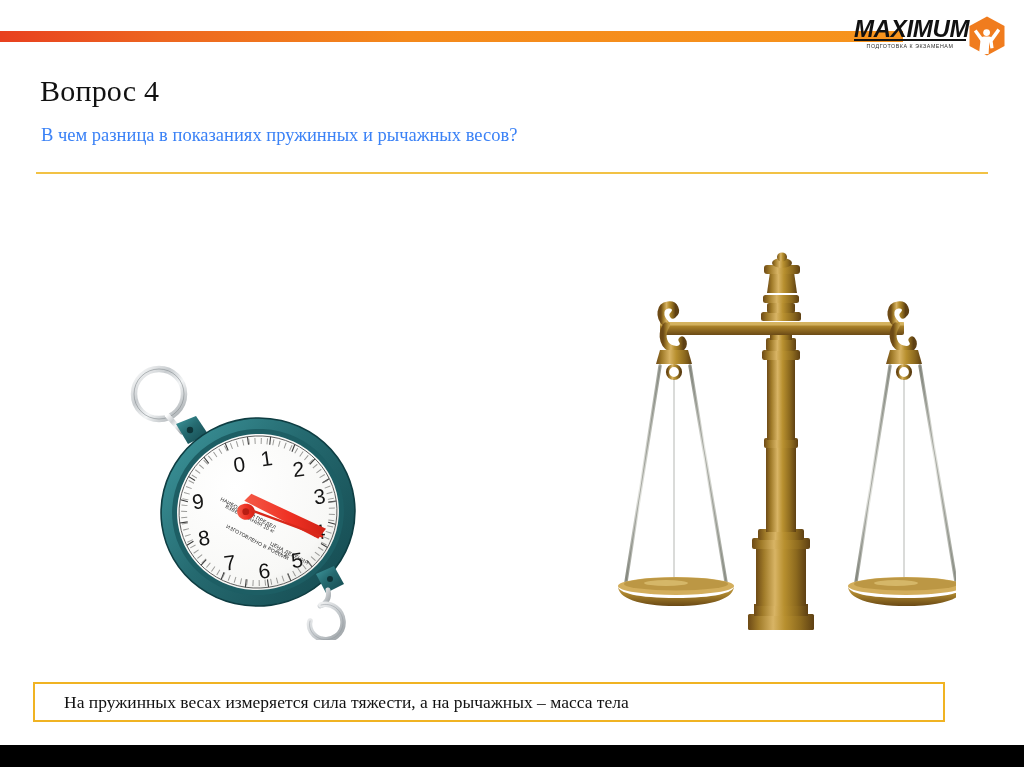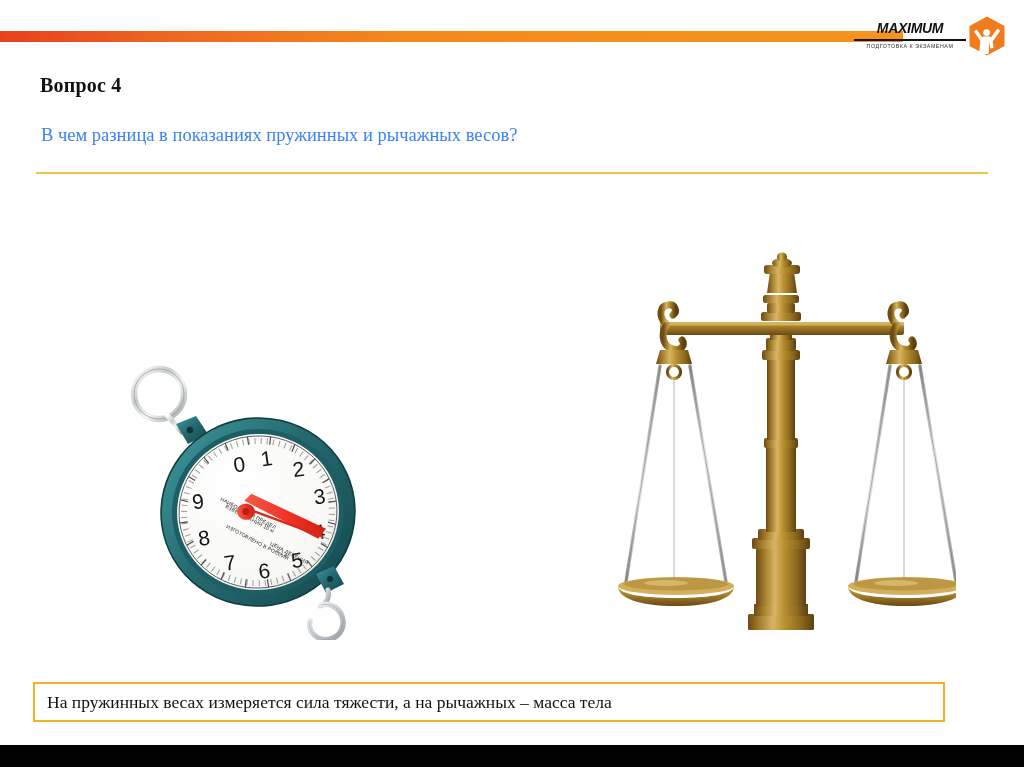--- a/index.html
+++ b/index.html
@@ -34,21 +34,21 @@
     height: 44px;
   }
   .logo-wordmark {
     position: absolute;
     left: 0;
     top: 4px;
     width: 112px;
     font-family: "Liberation Sans", "DejaVu Sans", sans-serif;
     font-weight: bold;
     font-style: italic;
-    font-size: 14px;
+    font-size: 24px;
     letter-spacing: -0.3px;
     color: #111111;
     line-height: 21px;
     border-bottom: 2.5px solid #111111;
     text-align: center;
     white-space: nowrap;
   }
   .logo-tagline {
     position: absolute;
     left: 0;
@@ -67,22 +67,22 @@
     top: 1px;
     width: 42px;
     height: 42px;
   }
 
   
   .page-title {
     position: absolute;
     left: 40px;
     top: 74px;
-    font-size: 20px;
-    font-weight: bold;
+    font-size: 30px;
+    font-weight: normal;
     letter-spacing: 0.2px;
     color: #111111;
     margin: 0;
     white-space: nowrap;
   }
   .question-text {
     position: absolute;
     left: 41px;
     top: 125px;
     font-size: 18.5px;
@@ -121,21 +121,21 @@
     top: 682px;
     width: 912px;
     height: 40px;
     border: 2.5px solid #f0b323;
     background: #ffffff;
     box-sizing: border-box;
     display: flex;
     align-items: center;
   }
   .answer-text {
-    padding-left: 12px;
+    padding-left: 29px;
     font-size: 17.5px;
     color: #111111;
     white-space: nowrap;
   }
 
   
   .footer-bar {
     position: absolute;
     left: 0;
     bottom: 0;

